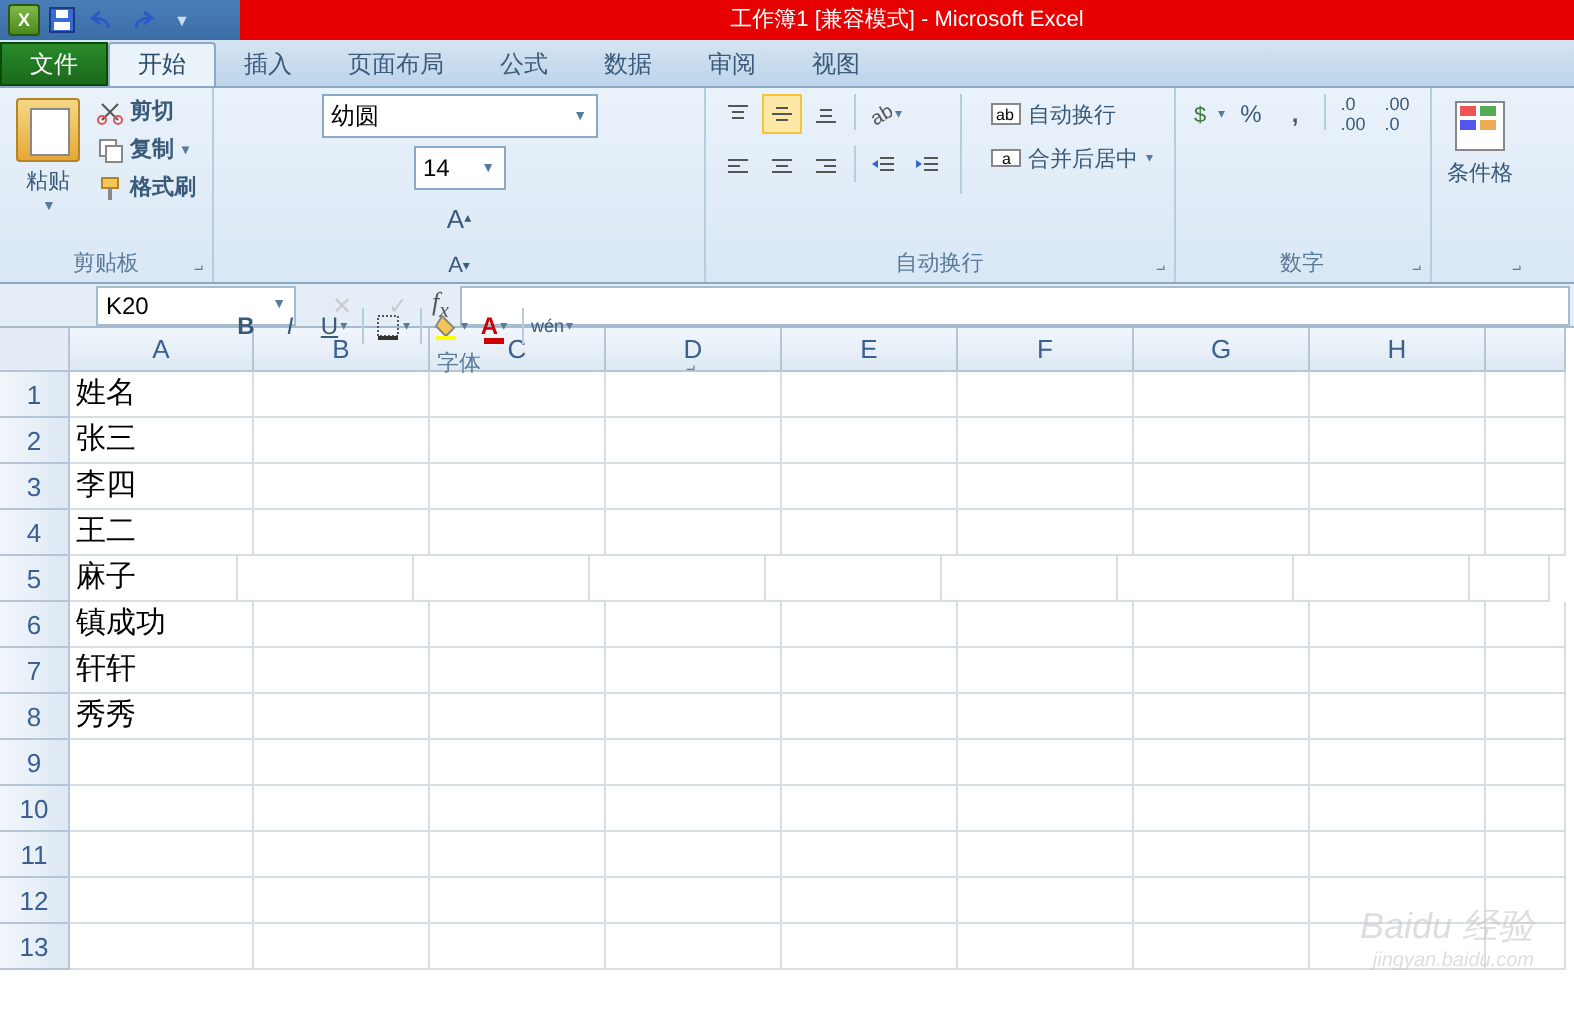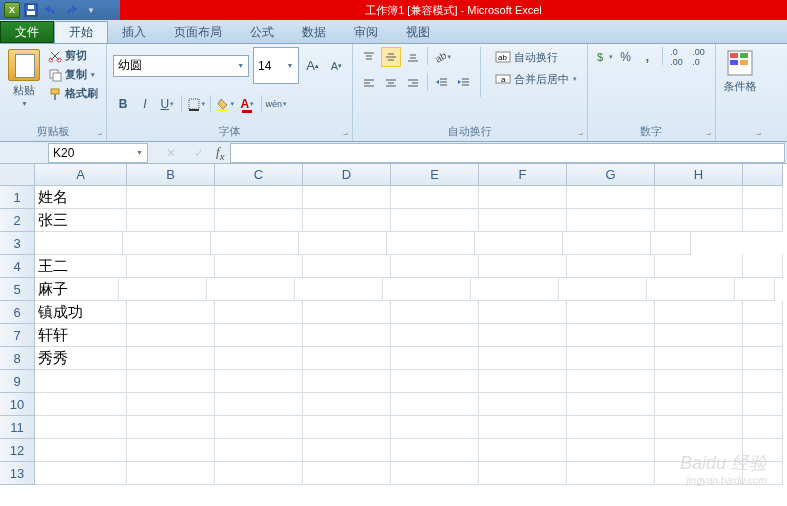--- a/index.html
+++ b/index.html
@@ -21,23 +21,23 @@
 .group-body { flex: 1; display: flex; align-items: flex-start; gap: 4px; }
 .group-label { text-align: center; font-size: 11px; color: #5a7a9a; padding: 1px 0; position: relative; }
 .group-label::after { content: "⌐"; position: absolute; right: -2px; bottom: 1px; transform: rotate(180deg); font-size: 8px; color: #5a7a9a; }
 
 .big-btn { display: flex; flex-direction: column; align-items: center; gap: 2px; padding: 2px; font-size: 11px; color: #3a5a7a; }
 .paste-icon { width: 32px; height: 32px; background: linear-gradient(#f5d785, #e5a735); border: 1px solid #b58525; border-radius: 2px; position: relative; }
 .paste-icon::after { content: ""; position: absolute; left: 6px; top: 4px; width: 18px; height: 22px; background: #fff; border: 1px solid #888; }
 .mini-col { display: flex; flex-direction: column; gap: 2px; font-size: 11px; color: #3a5a7a; }
 .mini-row { display: flex; align-items: center; gap: 3px; padding: 1px 2px; cursor: pointer; font-weight: bold; }
 
-.font-top { display: flex; gap: 4px; align-items: center; margin-bottom: 6px; }
+.font-top { display: flex; gap: 4px; align-items: center; margin-bottom: 6px; flex-direction: column; }
 .font-combo { width: 138px; height: 22px; border: 1px solid #8ba8c4; background: #fff; display: flex; align-items: center; padding: 0 4px; font-size: 12px; justify-content: space-between; }
-.size-combo { width: 46px; height: 37px; border: 1px solid #8ba8c4; background: #fff; display: flex; align-items: center; padding: 0 4px; font-size: 12px; justify-content: space-between; }
+.size-combo { width: 46px; height: 22px; border: 1px solid #8ba8c4; background: #fff; display: flex; align-items: center; padding: 0 4px; font-size: 12px; justify-content: space-between; }
 .sm-sq { width: 20px; height: 20px; border: 1px solid transparent; display: flex; align-items: center; justify-content: center; font-size: 12px; color: #3a5a7a; cursor: pointer; }
 .font-bot { display: flex; gap: 2px; align-items: center; }
 .dd { font-size: 7px; color: #5a7a9a; margin-left: 1px; }
 .sep { width: 1px; height: 18px; background: #b5cde0; margin: 0 2px; }
 .align-extra { display: flex; flex-direction: column; gap: 2px; margin-left: 4px; }
 .wide-btn { display: flex; align-items: center; gap: 3px; padding: 2px 4px; font-size: 11px; color: #3a5a7a; cursor: pointer; white-space: nowrap; }
 
 .num-top { width: 148px; height: 22px; border: 1px solid #8ba8c4; background: #fff; display: flex; align-items: center; padding: 0 4px; font-size: 12px; justify-content: space-between; margin-bottom: 6px; }
 .num-bot { display: flex; gap: 2px; }
 
@@ -395,20 +395,21 @@
           <div class="cell" style="width: 88px;"></div>
           <div class="cell" style="width: 88px;"></div>
           <div class="cell" style="width: 88px;"></div>
           <div class="cell" style="width: 88px;"></div>
           <div class="cell" style="width: 88px;"></div>
           <div class="cell" style="width: 88px;"></div>
           <div class="cell" style="width: 88px;"></div>
           <div class="cell" style="width: 40px;"></div>
         </div>
         <div class="crow">
+          <div class="cell" style="width: 92px;">李四</div>
           <div class="cell" style="width: 88px;"></div>
           <div class="cell" style="width: 88px;"></div>
           <div class="cell" style="width: 88px;"></div>
           <div class="cell" style="width: 88px;"></div>
           <div class="cell" style="width: 88px;"></div>
           <div class="cell" style="width: 88px;"></div>
           <div class="cell" style="width: 88px;"></div>
           <div class="cell" style="width: 40px;"></div>
         </div>
         <div class="crow">

